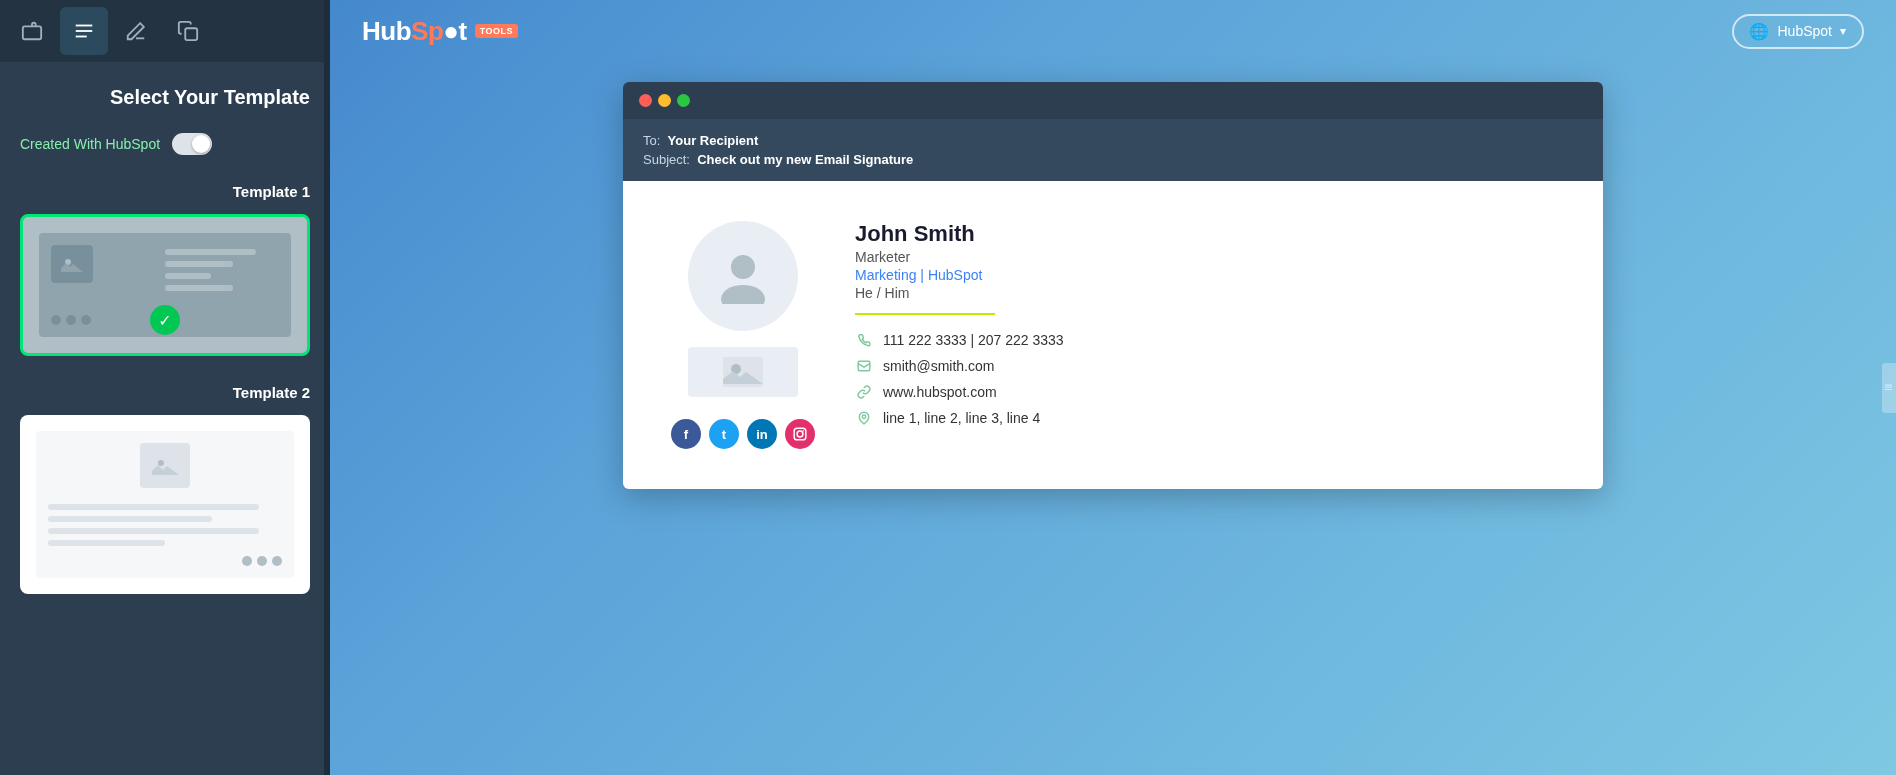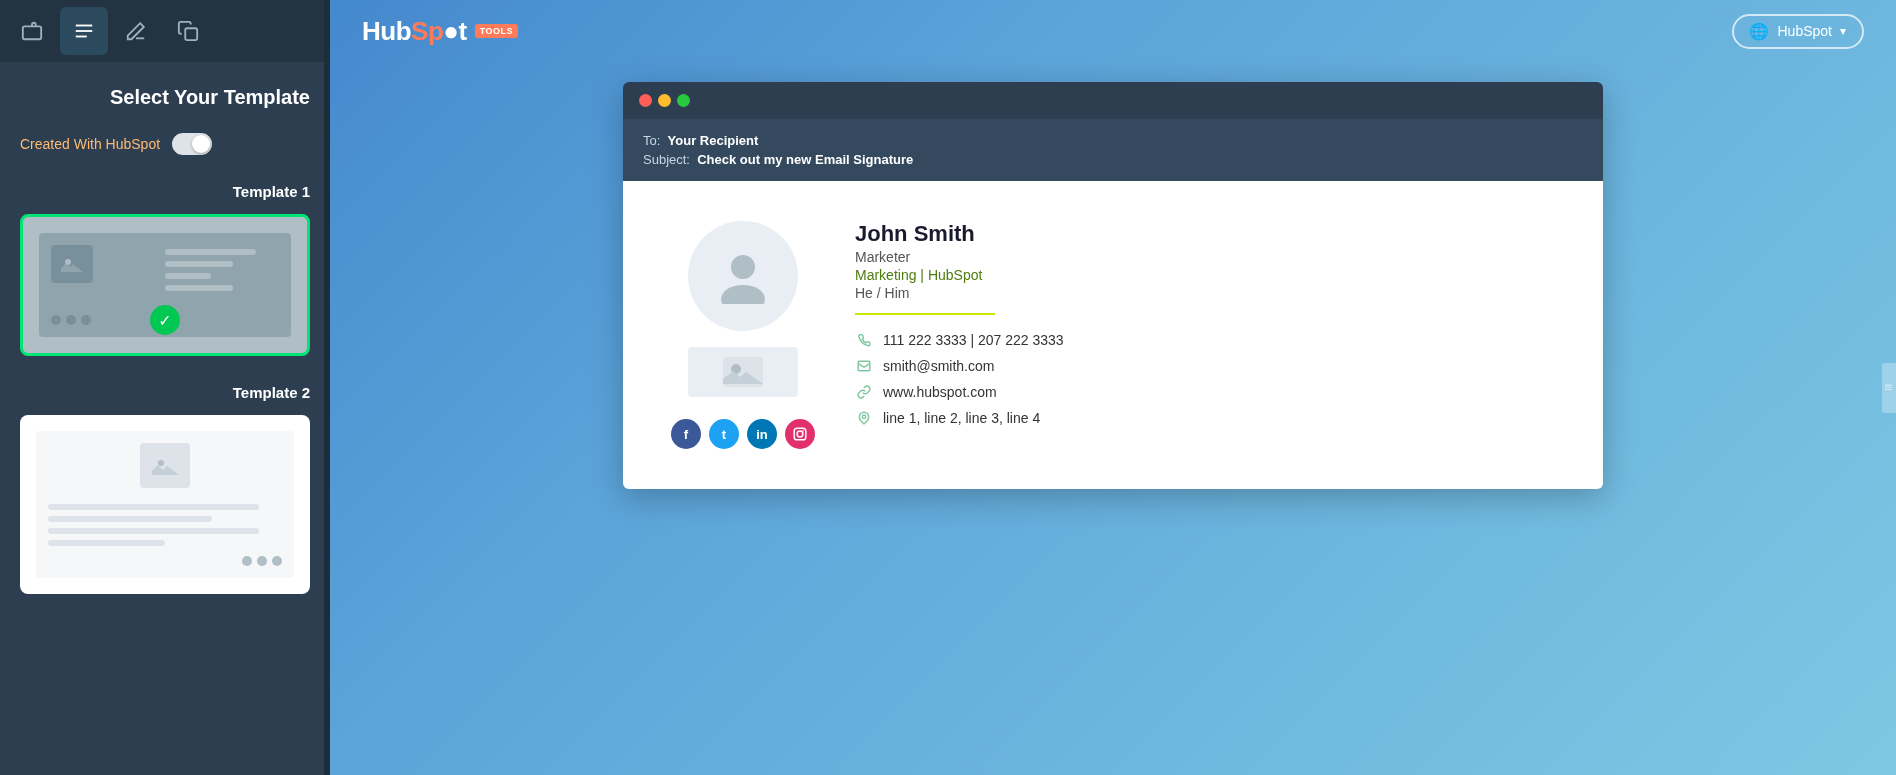--- a/index.html
+++ b/index.html
@@ -66,21 +66,21 @@
     }
 
     .toggle-row {
       display: flex;
       align-items: center;
       gap: 12px;
       margin-bottom: 28px;
     }
 
     .toggle-label {
-      color: #fdba74;
+      color: #86efac;
       font-size: 14px;
     }
 
     .toggle {
       width: 40px;
       height: 22px;
       background: #dde3e8;
       border-radius: 11px;
       position: relative;
       cursor: pointer;
@@ -466,21 +466,21 @@
       margin-bottom: 2px;
     }
 
     .sig-title {
       color: #555;
       font-size: 14px;
       margin-bottom: 2px;
     }
 
     .sig-company {
-      color: #4d7c0f;
+      color: #3b82f6;
       font-size: 14px;
       margin-bottom: 2px;
     }
 
     .sig-pronouns {
       color: #555;
       font-size: 14px;
       margin-bottom: 12px;
     }
 

